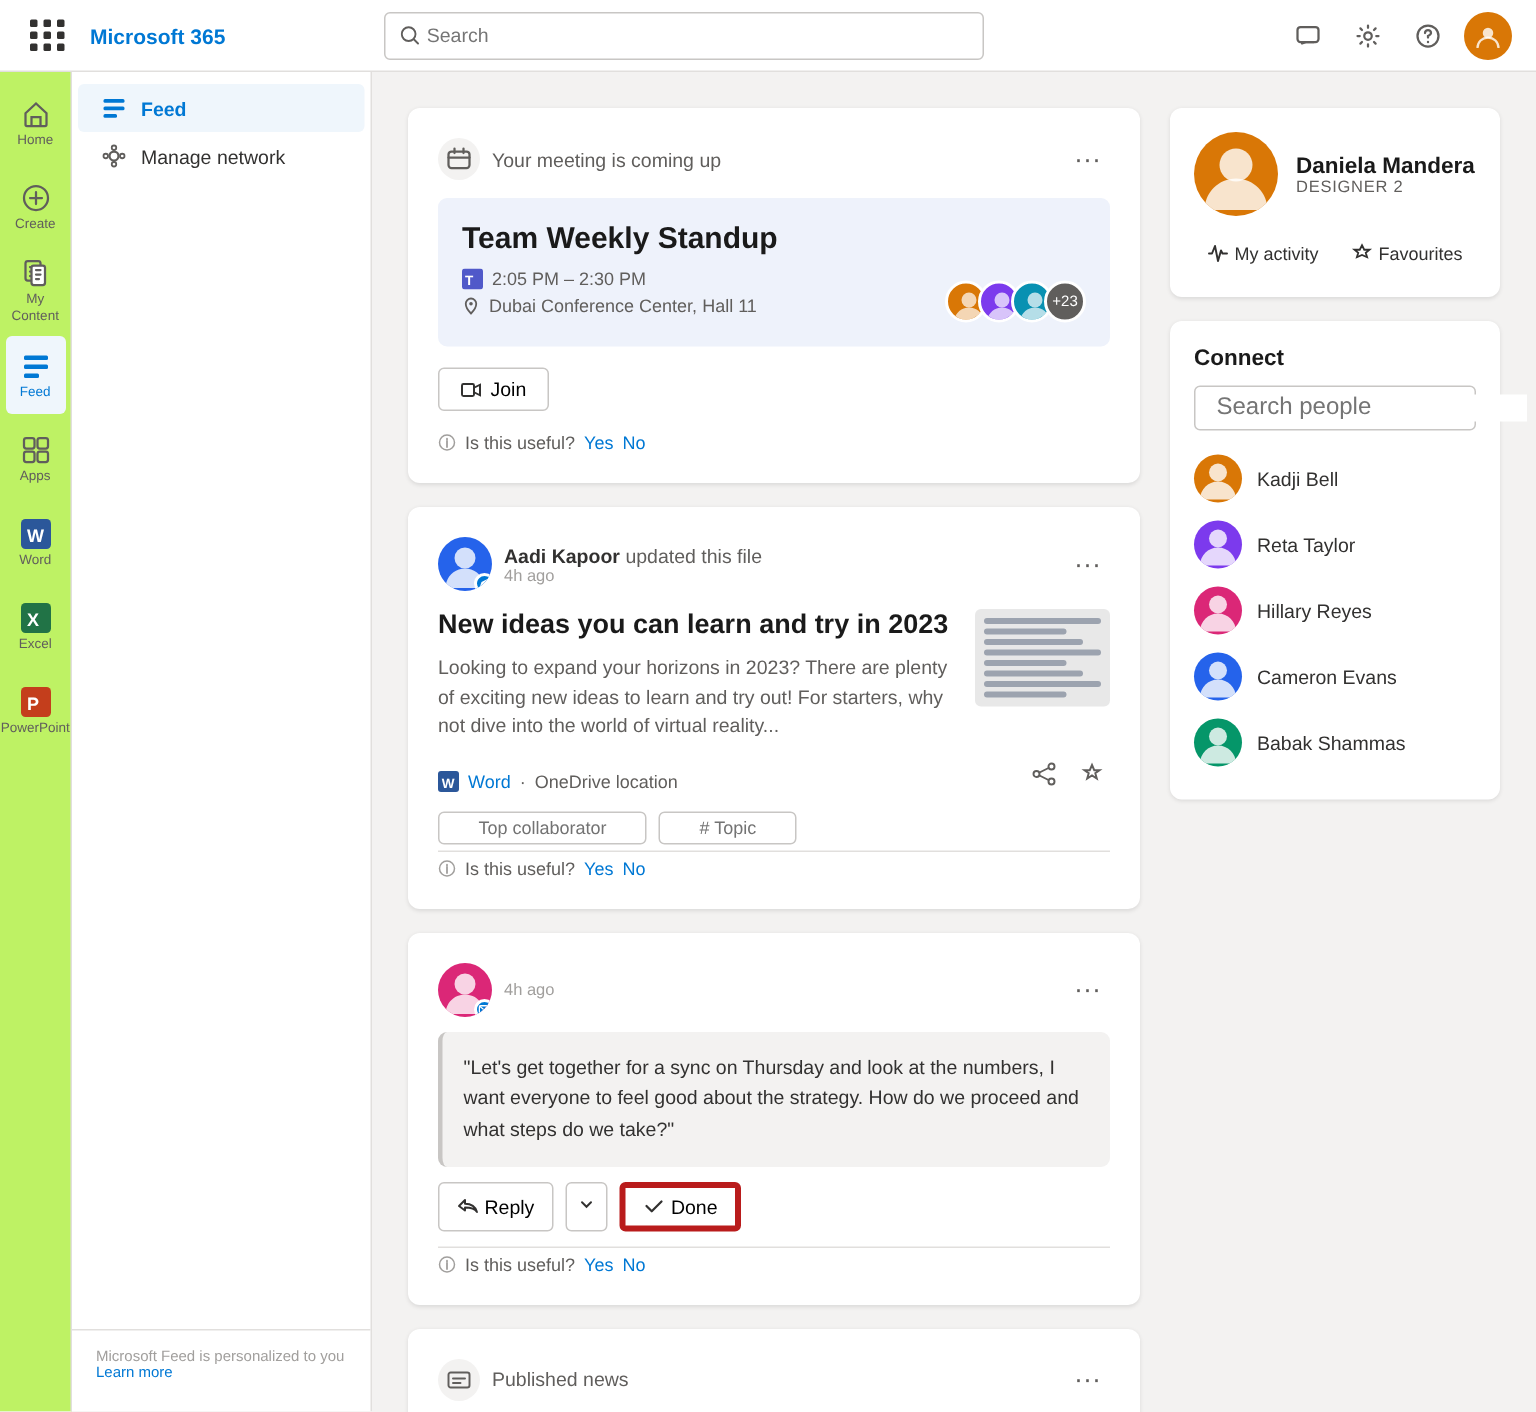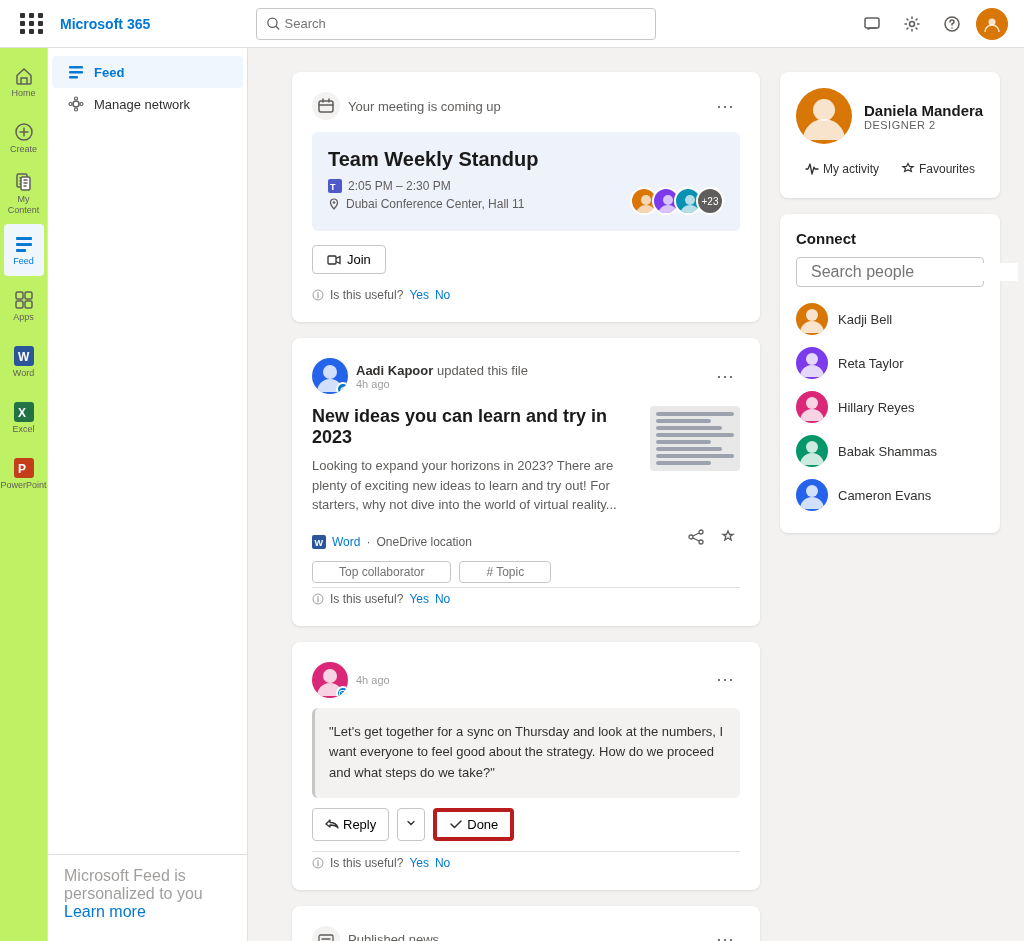--- a/index.html
+++ b/index.html
@@ -51,21 +51,21 @@
       padding: 8px 16px; cursor: pointer; border-radius: 4px; margin: 0 4px;
     }
     .sidebar-item.active { background: #eff6fc; font-weight: 600; }
     .sidebar-item-label { font-size: 13px; color: #323130; }
     .sidebar-item.active .sidebar-item-label { color: #0078d4; }
 
     
     .content-area { flex: 1; overflow-y: auto; padding: 24px 24px; display: flex; gap: 20px; }
 
     
-    .feed-column { flex: 1; display: flex; flex-direction: column; gap: 16px; max-width: 520px; margin-left: 20px; }
+    .feed-column { flex: 1; display: flex; flex-direction: column; gap: 16px; max-width: 520px; }
 
     
     .card {
       background: white; border-radius: 8px; padding: 20px;
       box-shadow: 0 1px 3px rgba(0,0,0,0.1);
     }
     .card-header { display: flex; align-items: center; justify-content: space-between; margin-bottom: 12px; }
     .card-header-left { display: flex; align-items: center; gap: 8px; }
     .card-icon { width: 28px; height: 28px; background: #f3f2f1; border-radius: 50%; display: flex; align-items: center; justify-content: center; }
     .card-title-text { font-size: 13px; color: #605e5c; }
@@ -160,21 +160,21 @@
       display: flex; align-items: center; gap: 6px;
       border: 1px solid #c8c6c4; border-radius: 4px; padding: 5px 8px;
       margin-bottom: 10px;
     }
     .connect-search input { border: none; outline: none; font-size: 16px; flex: 1; }
     .person-item { display: flex; align-items: center; gap: 10px; padding: 6px 0; cursor: pointer; border-radius: 4px; }
     .person-avatar { width: 32px; height: 32px; border-radius: 50%; background: #c8a96e; flex-shrink: 0; overflow: hidden; }
     .person-name { font-size: 13px; color: #323130; }
 
     
-    .sidebar-footer { padding: 12px 16px; font-size: 16px; color: #a19f9d; margin-top: auto; border-top: 1px solid #e1dfdd; }
+    .sidebar-footer { padding: 12px 16px; font-size: 10px; color: #a19f9d; margin-top: auto; border-top: 1px solid #e1dfdd; }
     .footer-link { color: #0078d4; cursor: pointer; text-decoration: none; }
 
     
     .waffle-grid { display: grid; grid-template-columns: repeat(3,6px); gap: 3px; }
     .waffle-dot { width: 5px; height: 5px; background: #323130; border-radius: 1px; }
 
     
     .av-orange { background: #d97706; }
     .av-purple { background: #7c3aed; }
     .av-blue { background: #2563eb; }
@@ -630,33 +630,33 @@
         <div class="person-item">
           <div class="person-avatar av-pink">
             <svg width="32" height="32" viewBox="0 0 32 32">
                 <circle cx="16" cy="12" r="6" fill="white" opacity="0.8"></circle>
                 <path d="M4 30c0-6.6 5.4-12 12-12s12 5.4 12 12" fill="white" opacity="0.8"></path>
               </svg>
           </div>
           <span class="person-name">Hillary Reyes</span>
         </div>
         <div class="person-item">
+          <div class="person-avatar av-blue">
+            <svg width="32" height="32" viewBox="0 0 32 32">
+                <circle cx="16" cy="12" r="6" fill="white" opacity="0.8"></circle>
+                <path d="M4 30c0-6.6 5.4-12 12-12s12 5.4 12 12" fill="white" opacity="0.8"></path>
+              </svg>
+          </div>
+          <span class="person-name">Cameron Evans</span>
+        </div>
+        <div class="person-item">
           <div class="person-avatar av-green">
             <svg width="32" height="32" viewBox="0 0 32 32">
                 <circle cx="16" cy="12" r="6" fill="white" opacity="0.8"></circle>
                 <path d="M4 30c0-6.6 5.4-12 12-12s12 5.4 12 12" fill="white" opacity="0.8"></path>
               </svg>
           </div>
           <span class="person-name">Babak Shammas</span>
         </div>
-        <div class="person-item">
-          <div class="person-avatar av-blue">
-            <svg width="32" height="32" viewBox="0 0 32 32">
-                <circle cx="16" cy="12" r="6" fill="white" opacity="0.8"></circle>
-                <path d="M4 30c0-6.6 5.4-12 12-12s12 5.4 12 12" fill="white" opacity="0.8"></path>
-              </svg>
-          </div>
-          <span class="person-name">Cameron Evans</span>
-        </div>
       </div>
     </div>
   </div>
 </div>
 
 </body></html>

